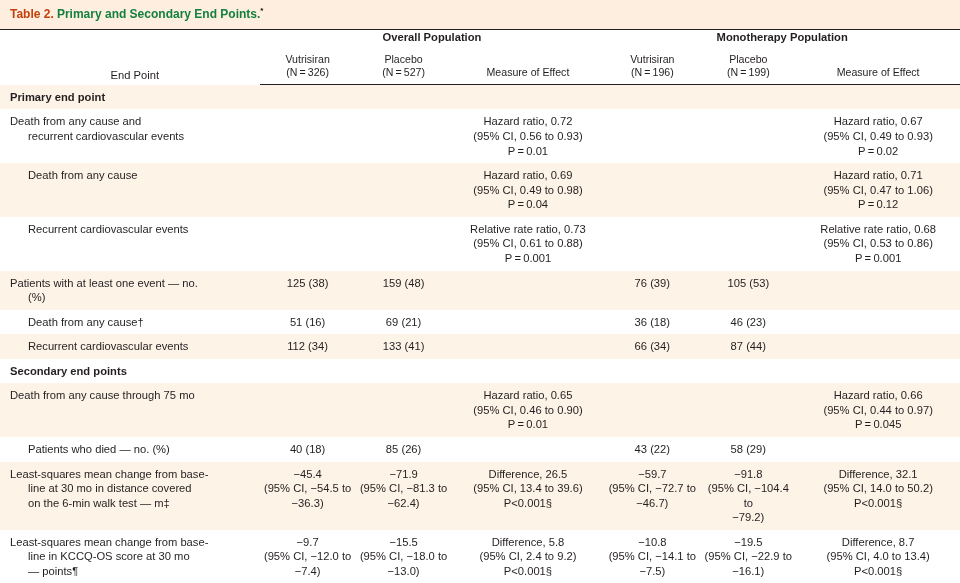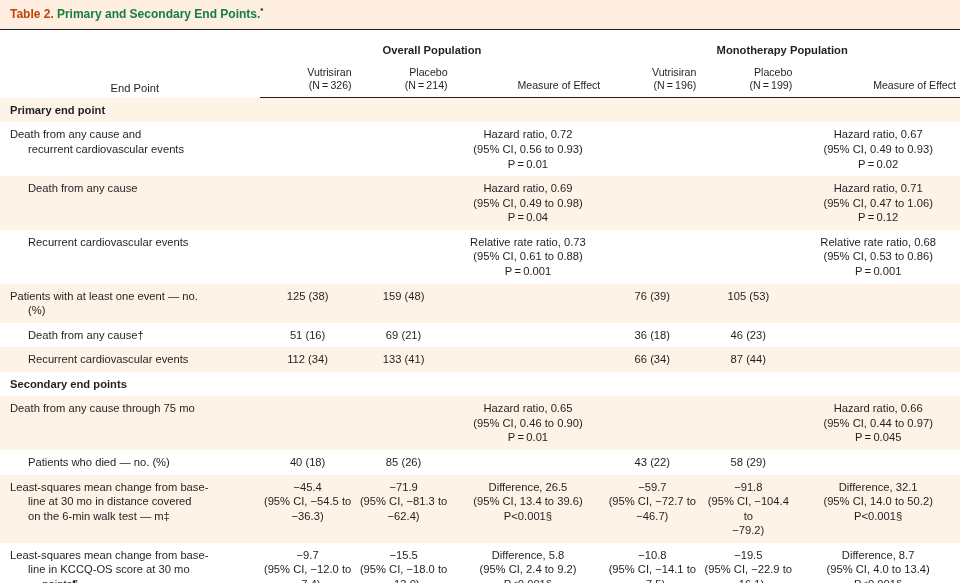--- a/index.html
+++ b/index.html
@@ -71,27 +71,27 @@
     text-align: center;
     padding: 5px 0 4px 10px;
     font-weight: normal;
     vertical-align: bottom;
   }
   .grp-hdr {
     font-family: "Liberation Sans", sans-serif;
     font-size: 11.2px;
     text-align: center;
     font-weight: bold;
-    padding: 14px 0 4px 0;
+    padding: 1px 0 4px 0;
     vertical-align: bottom;
   }
   .sub-hdr {
     font-family: "Liberation Sans", sans-serif;
     font-size: 10.6px;
-    text-align: right;
+    text-align: center;
     font-weight: normal;
     padding: 6px 4px 5px 4px;
     line-height: 1.25;
     vertical-align: bottom;
     border-bottom: 1.2px solid #231f20;
   }
 
   tr.band td { background: #fdf3e7; }
   tr.plain td { background: #ffffff; }
 
@@ -152,21 +152,21 @@
         <th class="grp-hdr" colspan="3">Overall Population</th>
         <th class="grp-hdr" colspan="3">Monotherapy Population</th>
       </tr>
       <tr>
         <th class="sub-hdr">
           <span>Vutrisiran</span><br>
           <span>(N = 326)</span>
         </th>
         <th class="sub-hdr">
           <span>Placebo</span><br>
-          <span>(N = 214)</span>
+          <span>(N = 527)</span>
         </th>
         <th class="sub-hdr">
           <span>Measure of Effect</span>
         </th>
         <th class="sub-hdr">
           <span>Vutrisiran</span><br>
           <span>(N = 196)</span>
         </th>
         <th class="sub-hdr">
           <span>Placebo</span><br>

